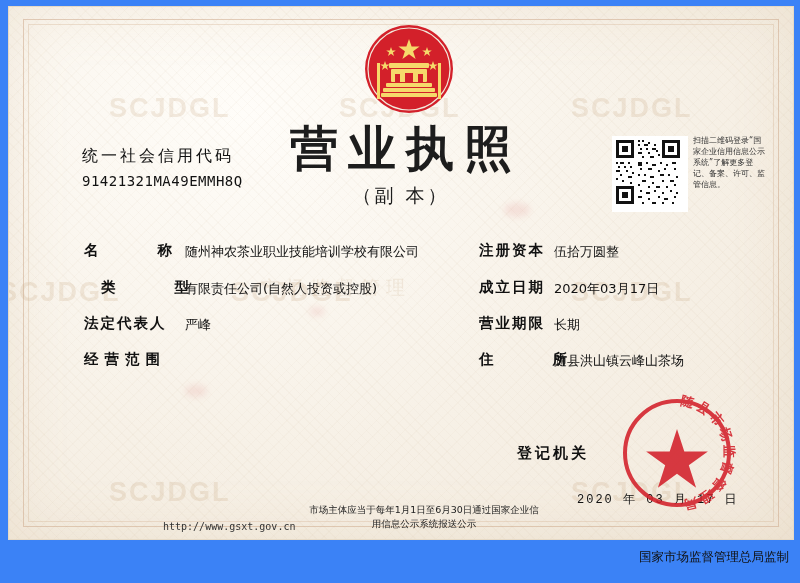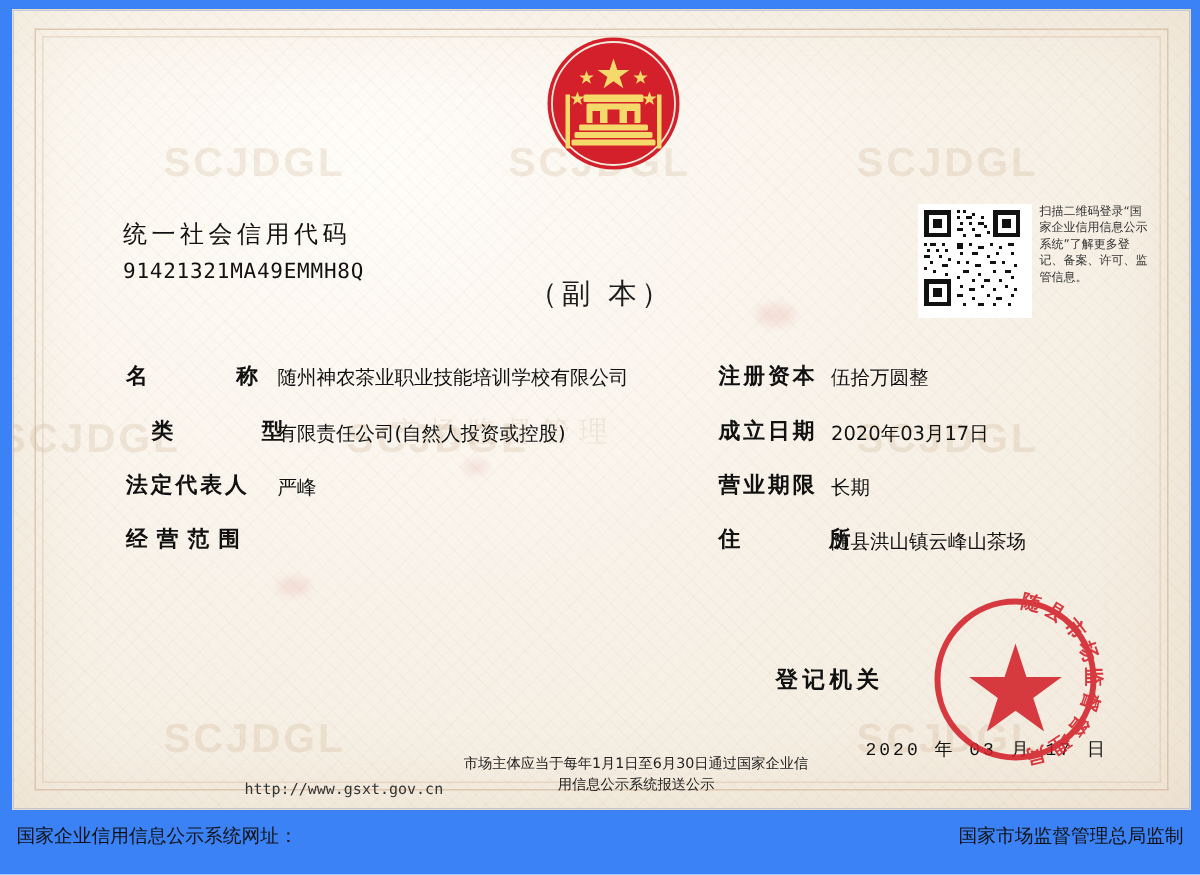--- a/index.html
+++ b/index.html
@@ -285,20 +285,21 @@
           <rect x="34" y="51" width="5" height="8"></rect>
           <rect x="57" y="51" width="5" height="8"></rect>
         </g>
         <g fill="#f6d96b">
           <rect x="16" y="40" width="3" height="36"></rect>
           <rect x="77" y="40" width="3" height="36"></rect>
         </g>
       </svg>
     </div>
 
+    <div class="title">营业执照</div>
     <div class="subtitle">（副 本）</div>
 
     <div class="code-label">统一社会信用代码</div>
     <div class="code-value">91421321MA49EMMH8Q</div>
 
     <div class="qr">
       <svg width="68" height="68" viewBox="0 0 68 68" shape-rendering="crispEdges">
         <rect width="68" height="68" fill="#ffffff"></rect>
         <g fill="#111111">
           <rect x="2" y="2" width="18" height="18"></rect>
@@ -424,15 +425,14 @@
           </text>
         </g>
       </svg>
     </div>
 
     <div class="note-center">市场主体应当于每年1月1日至6月30日通过国家企业信用信息公示系统报送公示</div>
     <div class="url">http://www.gsxt.gov.cn</div>
 
   </div>
 
-  <div class="bottom-left">国家企业信用信息公示系统网址：</div>
   <div class="bottom-right">国家市场监督管理总局监制</div>
 </div>
 
 </body></html>

